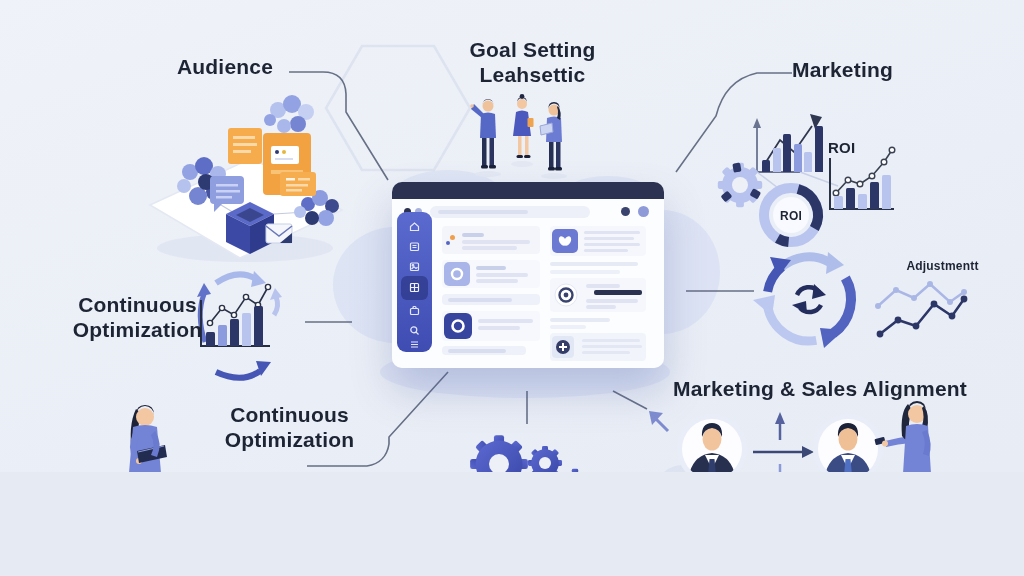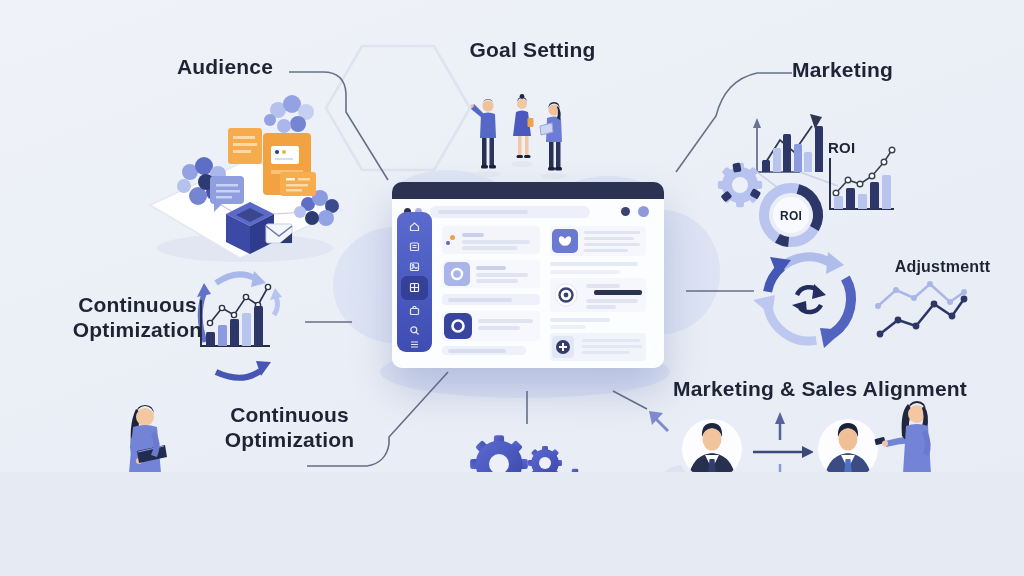--- a/index.html
+++ b/index.html
@@ -4,21 +4,21 @@
 <style>
   html,body{margin:0;padding:0;background:#e6eaf2;}
   #canvas{position:relative;width:1024px;height:472px;overflow:hidden;
     background:linear-gradient(160deg,#eff2f8 0%,#eaeef6 60%,#e7ecf5 100%);
     font-family:"Liberation Sans",sans-serif;}
   svg{display:block}
   .scene{position:absolute;left:0;top:0;}
   
   .label{position:absolute;text-align:center;font-weight:bold;color:#1d2434;letter-spacing:.2px;}
   .lbl-lg{font-size:21px;line-height:25px;}
-  .lbl-md{font-size:16px;line-height:19px;}
+  .lbl-md{font-size:12px;line-height:19px;}
   .lbl-sm{font-size:15px;line-height:17px;}
   .lbl-xs{font-size:12px;line-height:14px;}
   .label span{display:block;}
   
   .bars{position:absolute;display:flex;align-items:flex-end;}
   .bar{border-radius:1.5px 1.5px 0 0;}
   #auto-bars .bar{width:8px;margin-right:2.5px;}
   #roi-bars .bar{width:9px;margin-right:3px;}
   #opt-bars .bar{width:9px;margin-right:3px;}
   .bar-navy{background:#2c3768}
@@ -510,20 +510,21 @@
       <div class="ln" style="left:32px;top:18px;width:48px;height:3px;background:#e3e7f3;"></div>
     </div>
   </div>
 </div>
 
 <div class="label lbl-lg" style="left:100px;top:54px;width:250px;">
   <span>Audience</span>
 </div>
 <div class="label lbl-lg" style="left:425px;top:37px;width:215px;">
   <span>Goal Setting</span>
+  <span>Leahsettic</span>
 </div>
 <div class="label lbl-lg" style="left:745px;top:57px;width:195px;">
   <span>Marketing</span>
 </div>
 <div class="label lbl-lg" style="left:25px;top:292px;width:225px;">
   <span>Continuous</span>
   <span>Optimization</span>
 </div>
 <div class="label lbl-lg" style="left:182px;top:402px;width:215px;">
   <span>Continuous</span>

